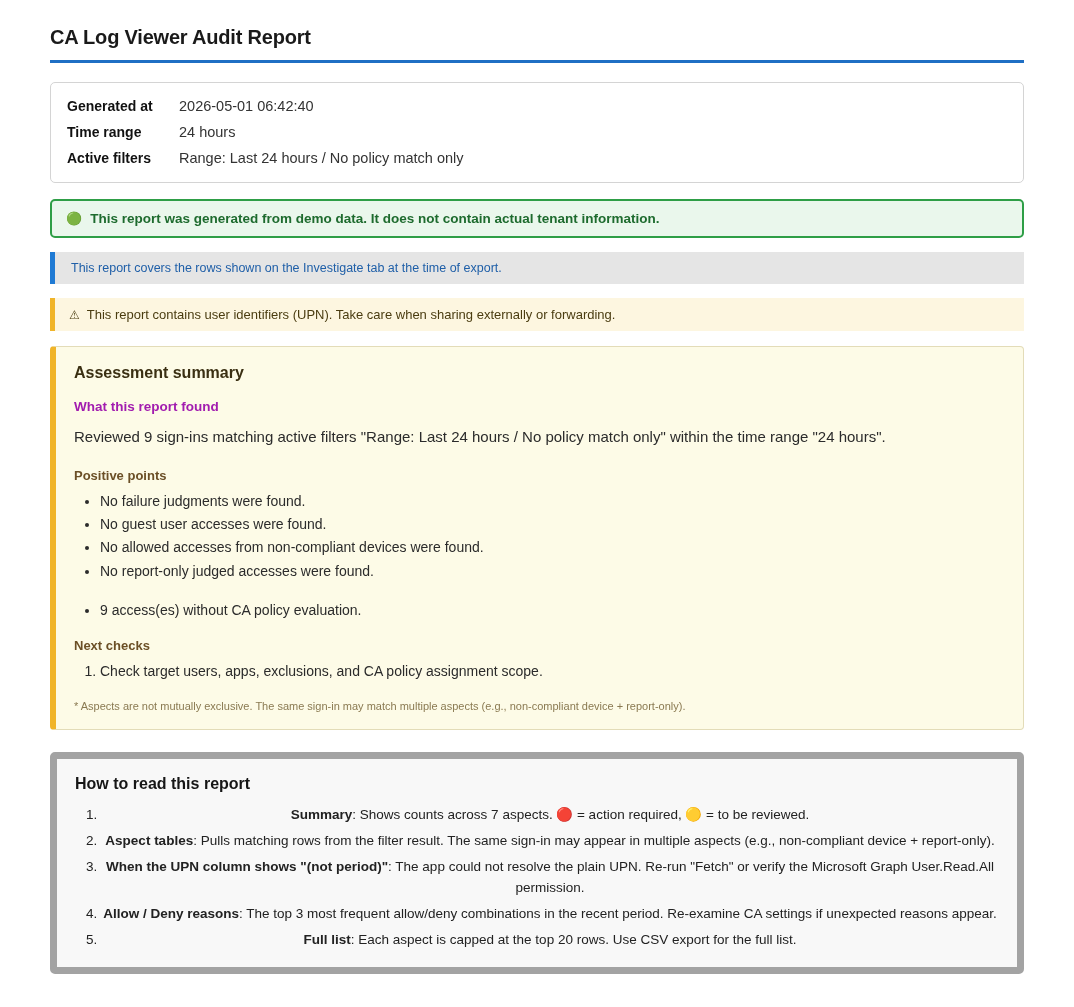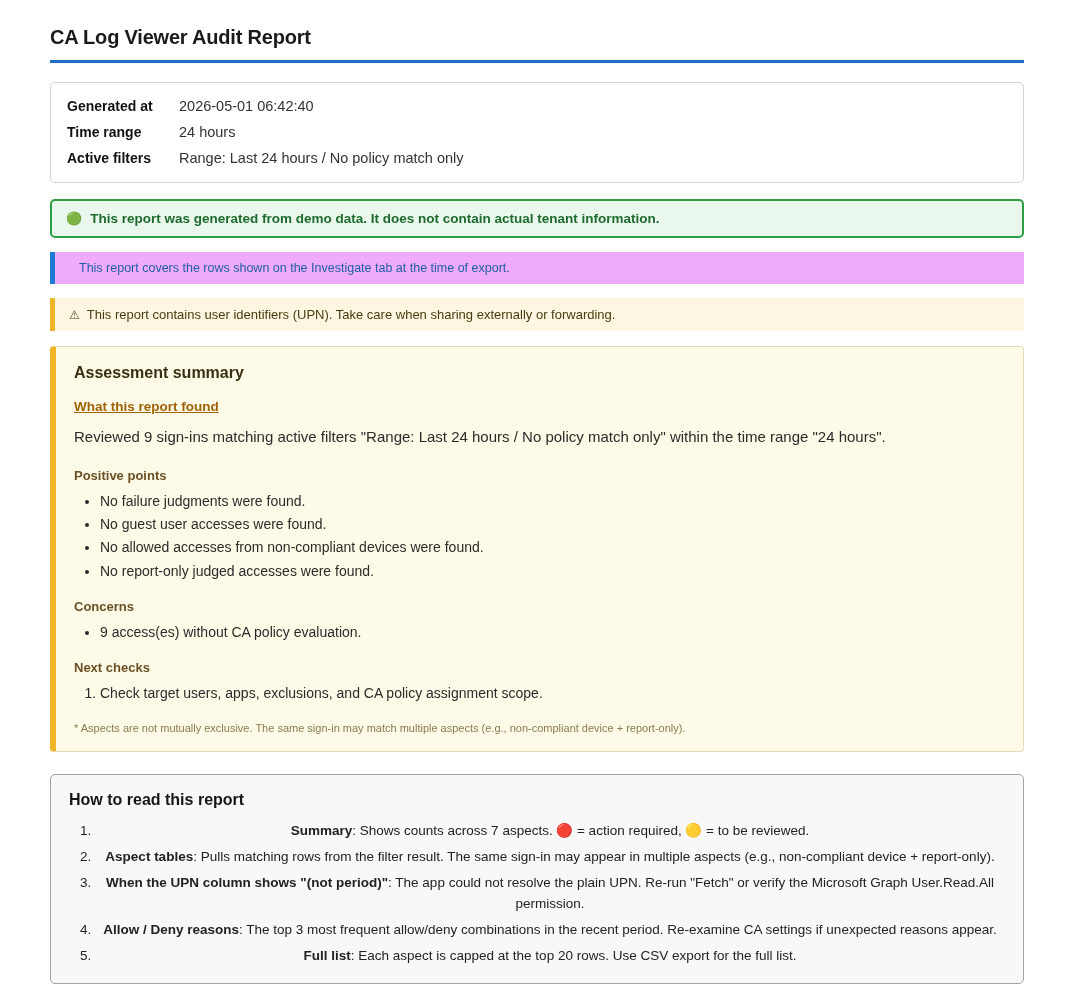--- a/index.html
+++ b/index.html
@@ -78,22 +78,22 @@
     margin-bottom: 14px;
     display: flex;
     align-items: center;
     gap: 8px;
     box-sizing: border-box;
   }
   .dot-glyph { font-size: 13px; line-height: 1; }
 
   .banner-info {
     border-left: 5px solid #1f7ad4;
-    background: #f0abfc;
-    padding: 9px 24px;
+    background: #e5e5e5;
+    padding: 9px 16px;
     font-size: 12.5px;
     color: #1f5fa8;
     margin-bottom: 14px;
     box-sizing: border-box;
   }
 
   .banner-warn {
     border-left: 5px solid #f0b429;
     background: #fdf6e0;
     padding: 9px 14px;
@@ -119,23 +119,22 @@
   }
   .assess-title {
     font-size: 16px;
     font-weight: bold;
     color: #3a2f12;
     margin: 0 0 17px 0;
   }
   .assess-sub {
     font-size: 13.5px;
     font-weight: bold;
-    color: #a16207;
+    color: #a21caf;
     margin: 0 0 13px 0;
-    text-decoration: underline;
   }
   .assess-para {
     font-size: 15px;
     color: #2b2b2b;
     margin: 0 0 21px 0;
     line-height: 1.35;
   }
   .assess-section-head {
     font-size: 13px;
     font-weight: bold;
@@ -154,21 +153,21 @@
   .assess-note {
     font-size: 11px;
     color: #8a7a52;
     margin: 0;
     line-height: 1.4;
   }
 
   
   .howto-card {
     background: #f8f8f8;
-    border: 1px solid #a3a3a3;
+    border: 7px solid #a3a3a3;
     border-radius: 5px;
     padding: 16px 18px 16px 18px;
     margin-bottom: 22px;
     box-sizing: border-box;
   }
   .howto-title {
     font-size: 16px;
     font-weight: bold;
     color: #161616;
     margin: 0 0 12px 0;
@@ -230,21 +229,20 @@
     <p class="assess-para">Reviewed 9 sign-ins matching active filters "Range: Last 24 hours / No policy match only" within the time range "24 hours".</p>
 
     <div class="assess-section-head">Positive points</div>
     <ul class="assess-list">
       <li>No failure judgments were found.</li>
       <li>No guest user accesses were found.</li>
       <li>No allowed accesses from non-compliant devices were found.</li>
       <li>No report-only judged accesses were found.</li>
     </ul>
 
-    <div class="assess-section-head">Concerns</div>
     <ul class="assess-list">
       <li>9 access(es) without CA policy evaluation.</li>
     </ul>
 
     <div class="assess-section-head">Next checks</div>
     <ol class="assess-list">
       <li>Check target users, apps, exclusions, and CA policy assignment scope.</li>
     </ol>
 
     <p class="assess-note">* Aspects are not mutually exclusive. The same sign-in may match multiple aspects (e.g., non-compliant device + report-only).</p>

